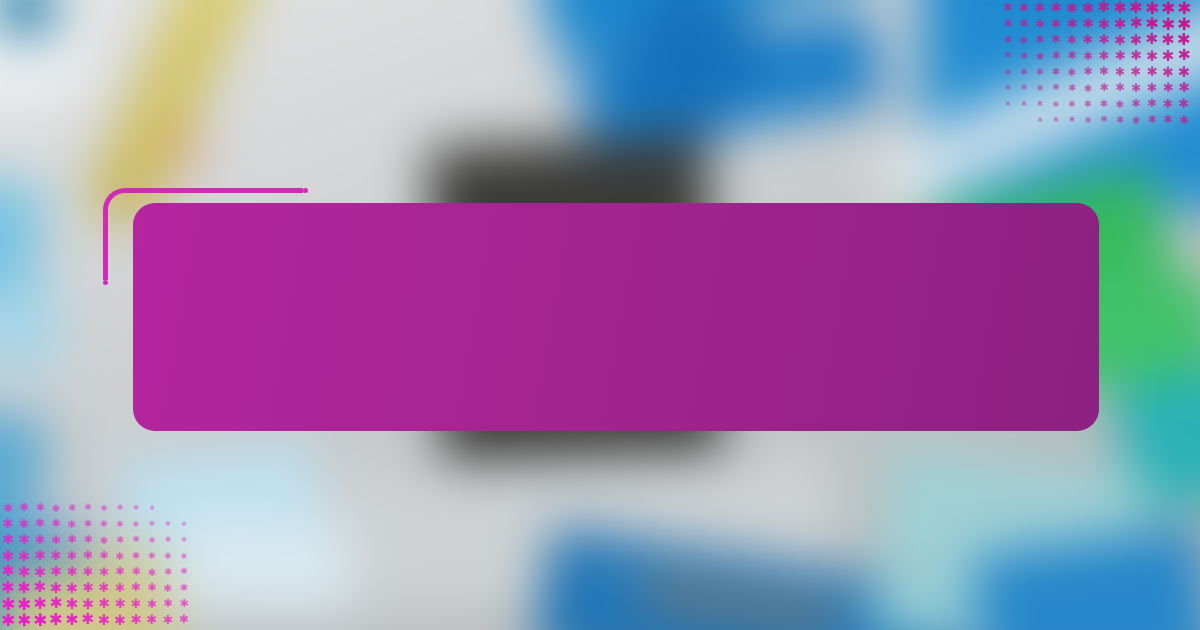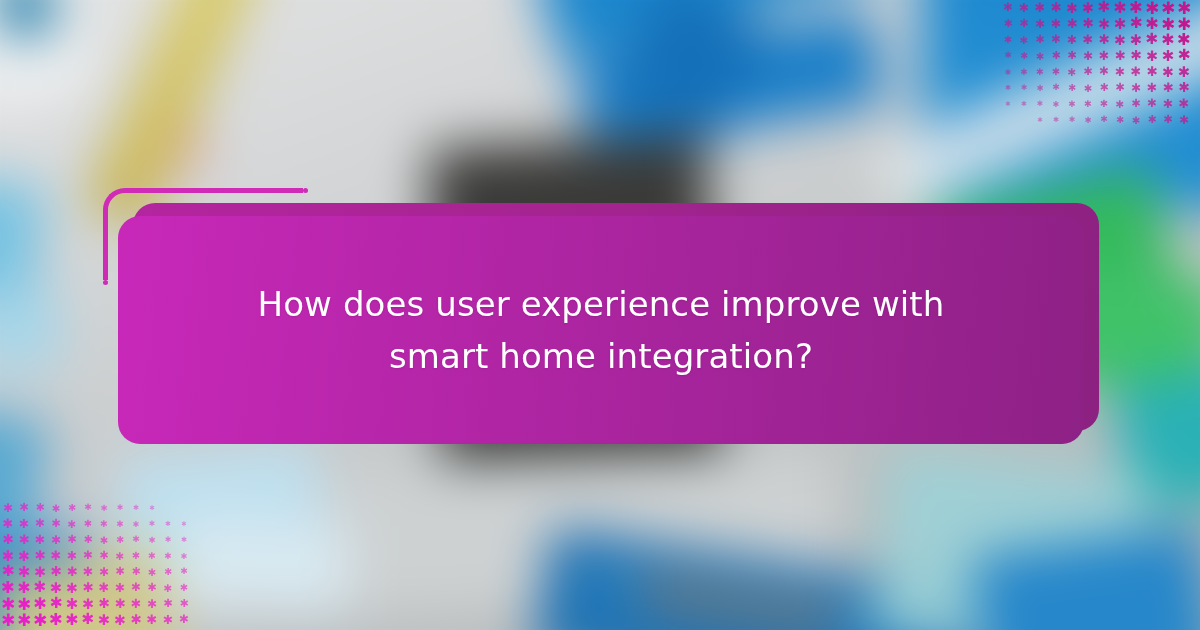--- a/index.html
+++ b/index.html
@@ -351,16 +351,13 @@
     <span class="star" style="font-size: 14.1px; color: rgb(232, 31, 200); opacity: 0.85; left: 120px; top: 120px;">✱</span>
     <span class="star" style="font-size: 13.5px; color: rgb(232, 31, 200); opacity: 0.81; left: 136px; top: 120px;">✱</span>
     <span class="star" style="font-size: 12.9px; color: rgb(232, 31, 200); opacity: 0.78; left: 152px; top: 120px;">✱</span>
     <span class="star" style="font-size: 12.3px; color: rgb(232, 31, 200); opacity: 0.75; left: 168px; top: 120px;">✱</span>
     <span class="star" style="font-size: 11.7px; color: rgb(232, 31, 200); opacity: 0.72; left: 184px; top: 120px;">✱</span>
   </div>
 
 <div id="card-group">
   <div id="card-outline" style="border-top-color: rgb(207, 43, 183); border-left-color: rgb(207, 43, 183);"></div>
   <div id="card-back"></div>
-  <div id="card-front" style="background: linear-gradient(96deg, rgb(200, 40, 185) 0%, rgb(142, 33, 134) 100%);">
-    <div id="card-text">How does user experience improve with smart home integration?</div>
-  </div>
 </div>
 
 </body></html>

